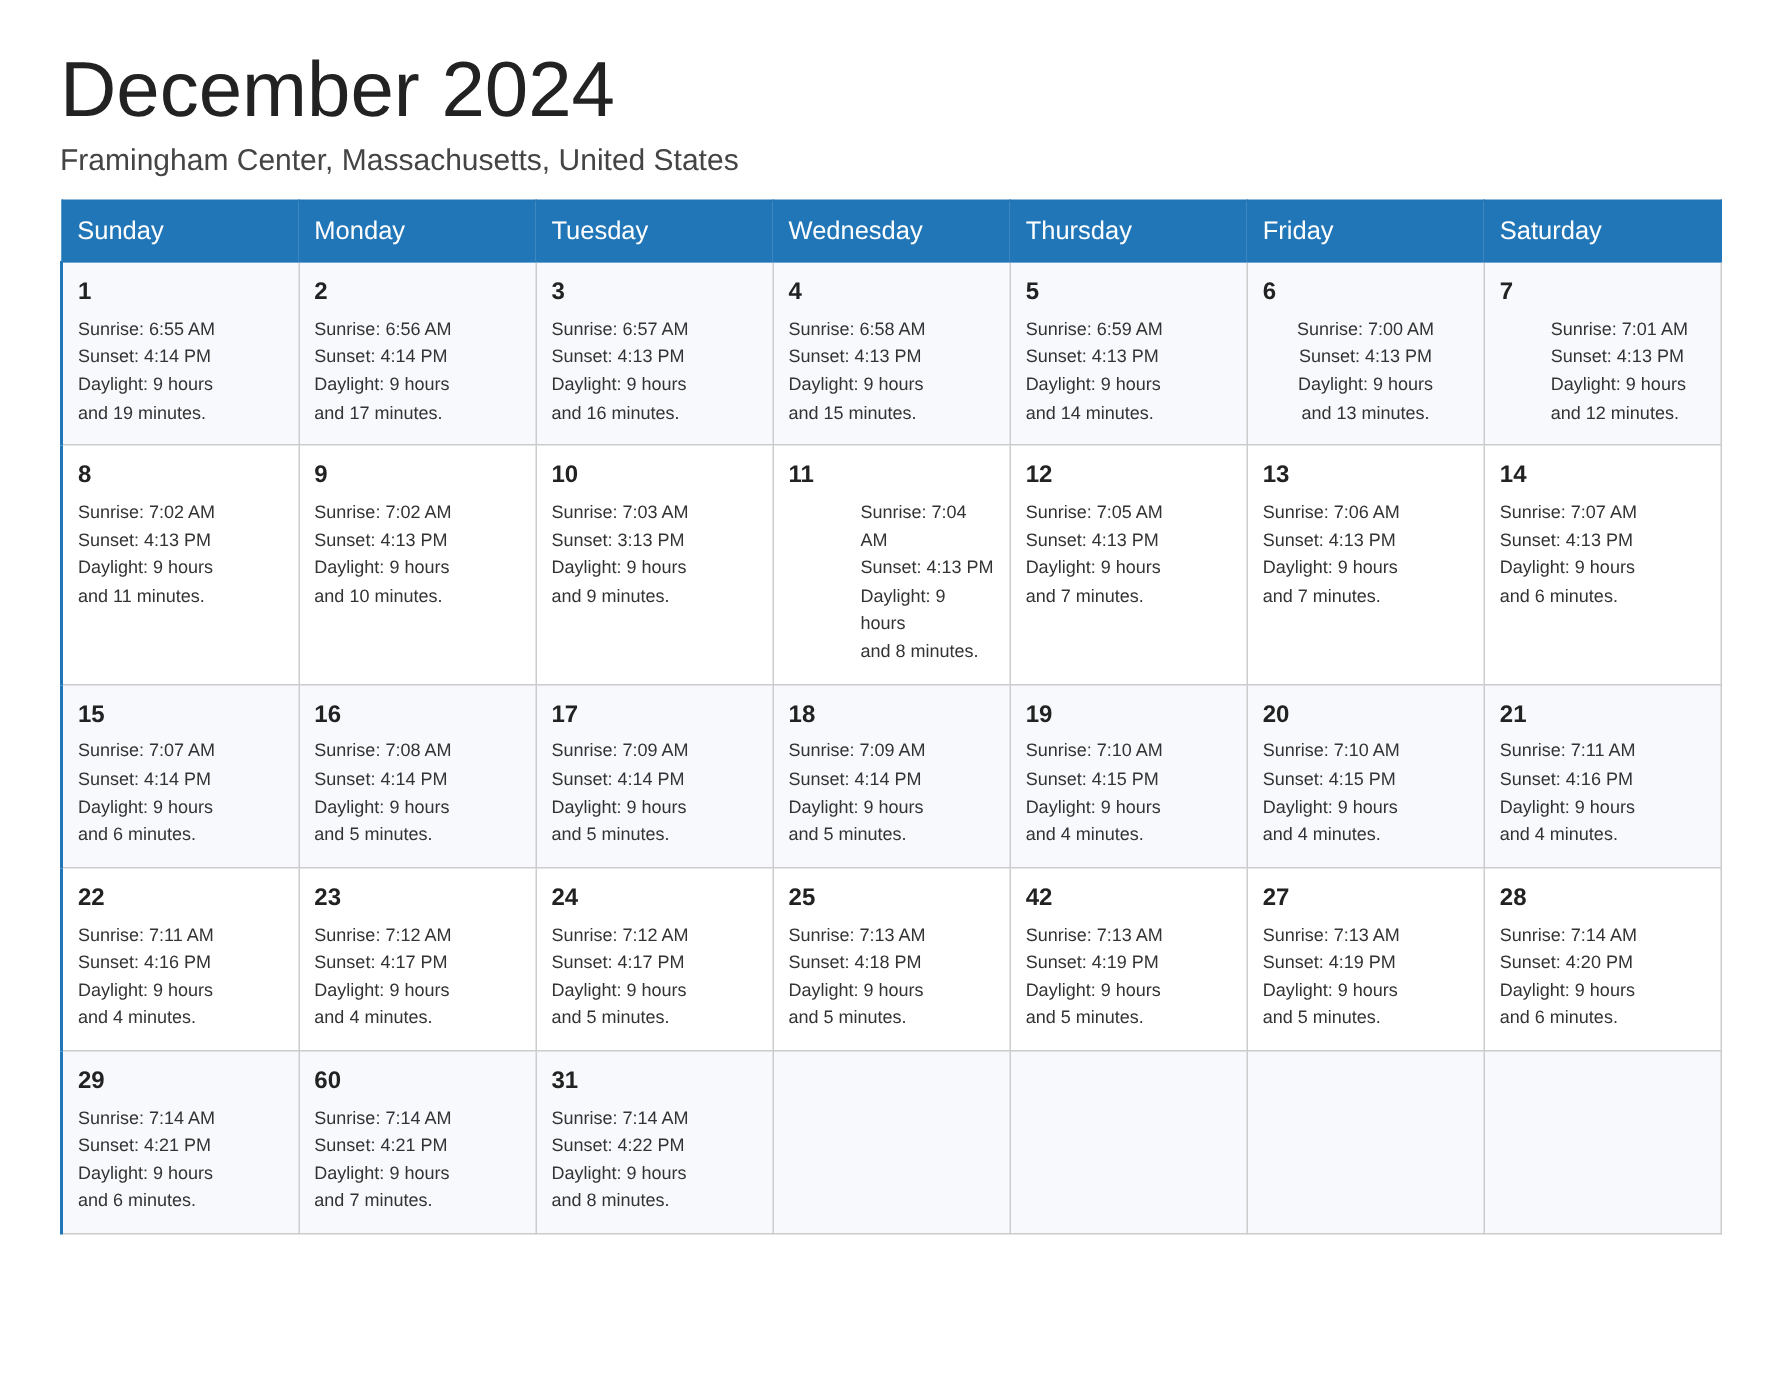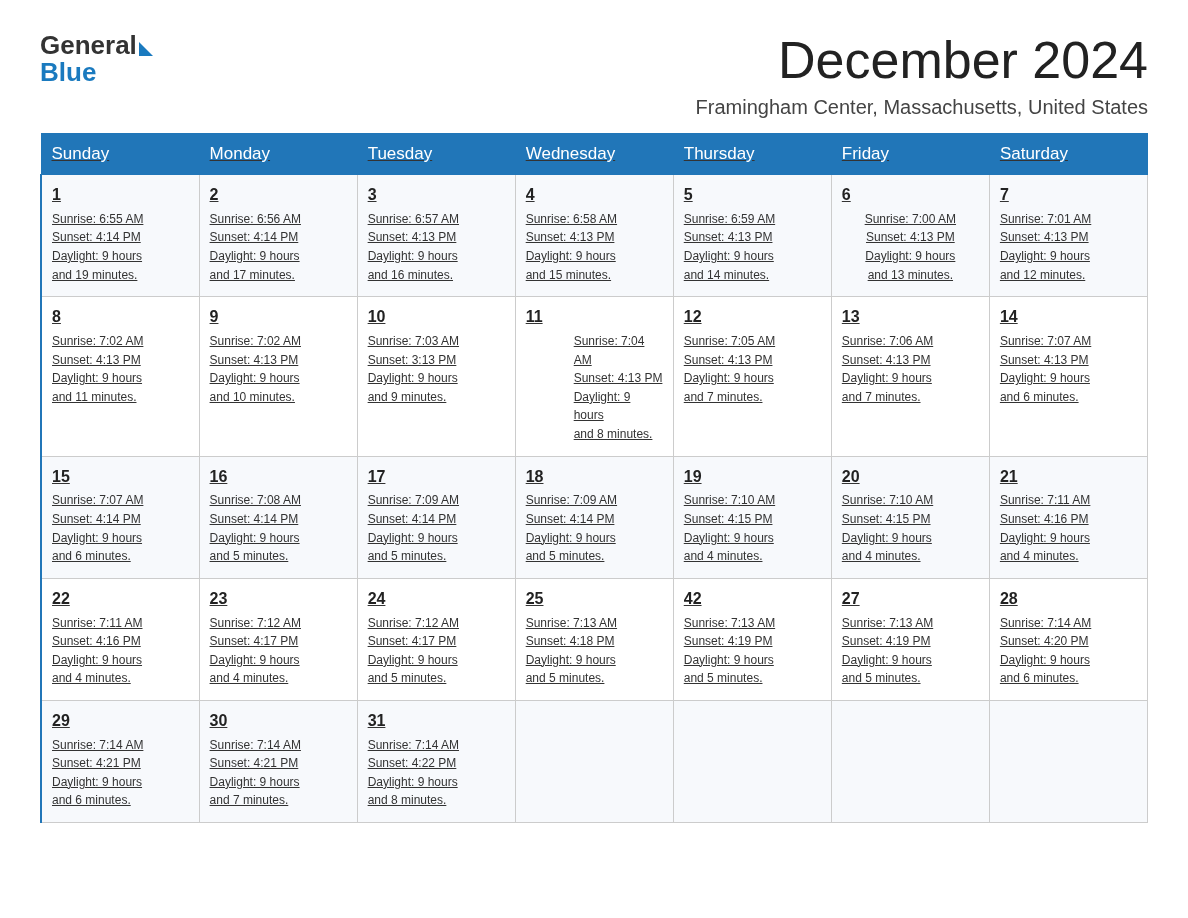--- a/index.html
+++ b/index.html
@@ -40,29 +40,27 @@
       border-bottom: 0px solid transparent;
       margin-left: 2px;
       margin-top: 6px;
     }
     .month-title {
       font-size: 52px;
       font-weight: normal;
       color: #222;
     }
     .location-title {
-      text-align: right;
       font-size: 20px;
       color: #444;
       margin-bottom: 14px;
     }
     table {
       width: 100%;
       border-collapse: collapse;
-      text-decoration: underline;
     }
     thead tr th {
       background-color: #2176b8;
       color: #fff;
       font-size: 17px;
       font-weight: normal;
       padding: 10px 10px;
       text-align: left;
       border: 1px solid #2176b8;
     }
@@ -90,29 +88,20 @@
       font-size: 12px;
     }
     tbody tr td:first-child {
       border-left: 2px solid #2176b8;
     }
   </style>
 </head>
 <body>
 
 <div class="header-top">
-  <div class="logo">
-    <div style="display:flex;flex-direction:column;align-items:flex-start;">
-      <div style="display:flex;align-items:center;">
-        <span class="logo-text-general">General</span>
-        <div class="logo-triangle"></div>
-      </div>
-      <span class="logo-text-blue" style="margin-top:-4px;">Blue</span>
-    </div>
-  </div>
   <div style="text-align:right;">
     <div class="month-title">December 2024</div>
   </div>
 </div>
 <div class="location-title">Framingham Center, Massachusetts, United States</div>
 
 <table>
   <thead>
     <tr id="header-row">
         <th>Sunday</th>
@@ -163,21 +152,21 @@
         </td>
         <td>
           <span class="day-number">6</span>
           <div class="day-info" style="white-space: pre-line; text-align: center;">Sunrise: 7:00 AM
 Sunset: 4:13 PM
 Daylight: 9 hours
 and 13 minutes.</div>
         </td>
         <td>
           <span class="day-number">7</span>
-          <div class="day-info" style="white-space: pre-line;">Sunrise: 7:01 AM
+          <div class="day-info" style="white-space: pre-line; margin-left: 34px;">Sunrise: 7:01 AM
 Sunset: 4:13 PM
 Daylight: 9 hours
 and 12 minutes.</div>
         </td>
       </tr>
       <tr>
         <td>
           <span class="day-number">8</span>
           <div class="day-info" style="white-space: pre-line;">Sunrise: 7:02 AM
 Sunset: 4:13 PM
@@ -331,21 +320,21 @@
       </tr>
       <tr>
         <td>
           <span class="day-number">29</span>
           <div class="day-info" style="white-space: pre-line;">Sunrise: 7:14 AM
 Sunset: 4:21 PM
 Daylight: 9 hours
 and 6 minutes.</div>
         </td>
         <td>
-          <span class="day-number">30</span>
+          <span class="day-number">60</span>
           <div class="day-info" style="white-space: pre-line;">Sunrise: 7:14 AM
 Sunset: 4:21 PM
 Daylight: 9 hours
 and 7 minutes.</div>
         </td>
         <td>
           <span class="day-number">31</span>
           <div class="day-info" style="white-space: pre-line;">Sunrise: 7:14 AM
 Sunset: 4:22 PM
 Daylight: 9 hours

